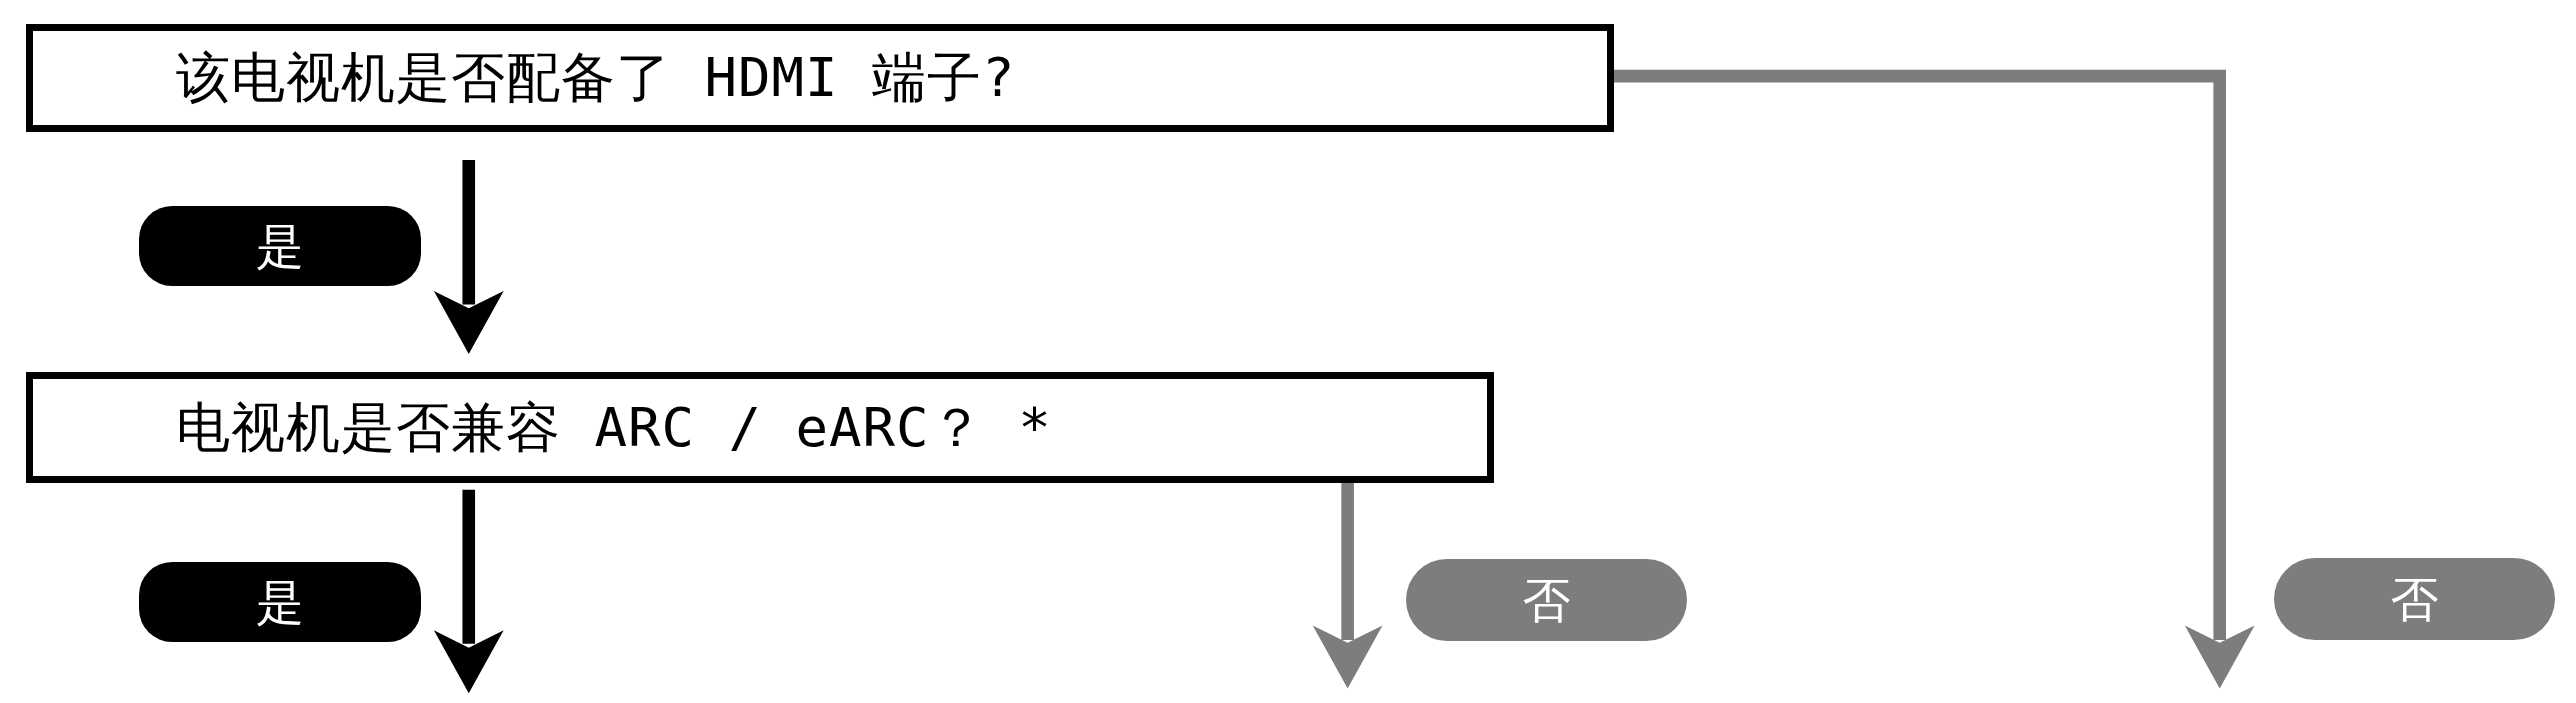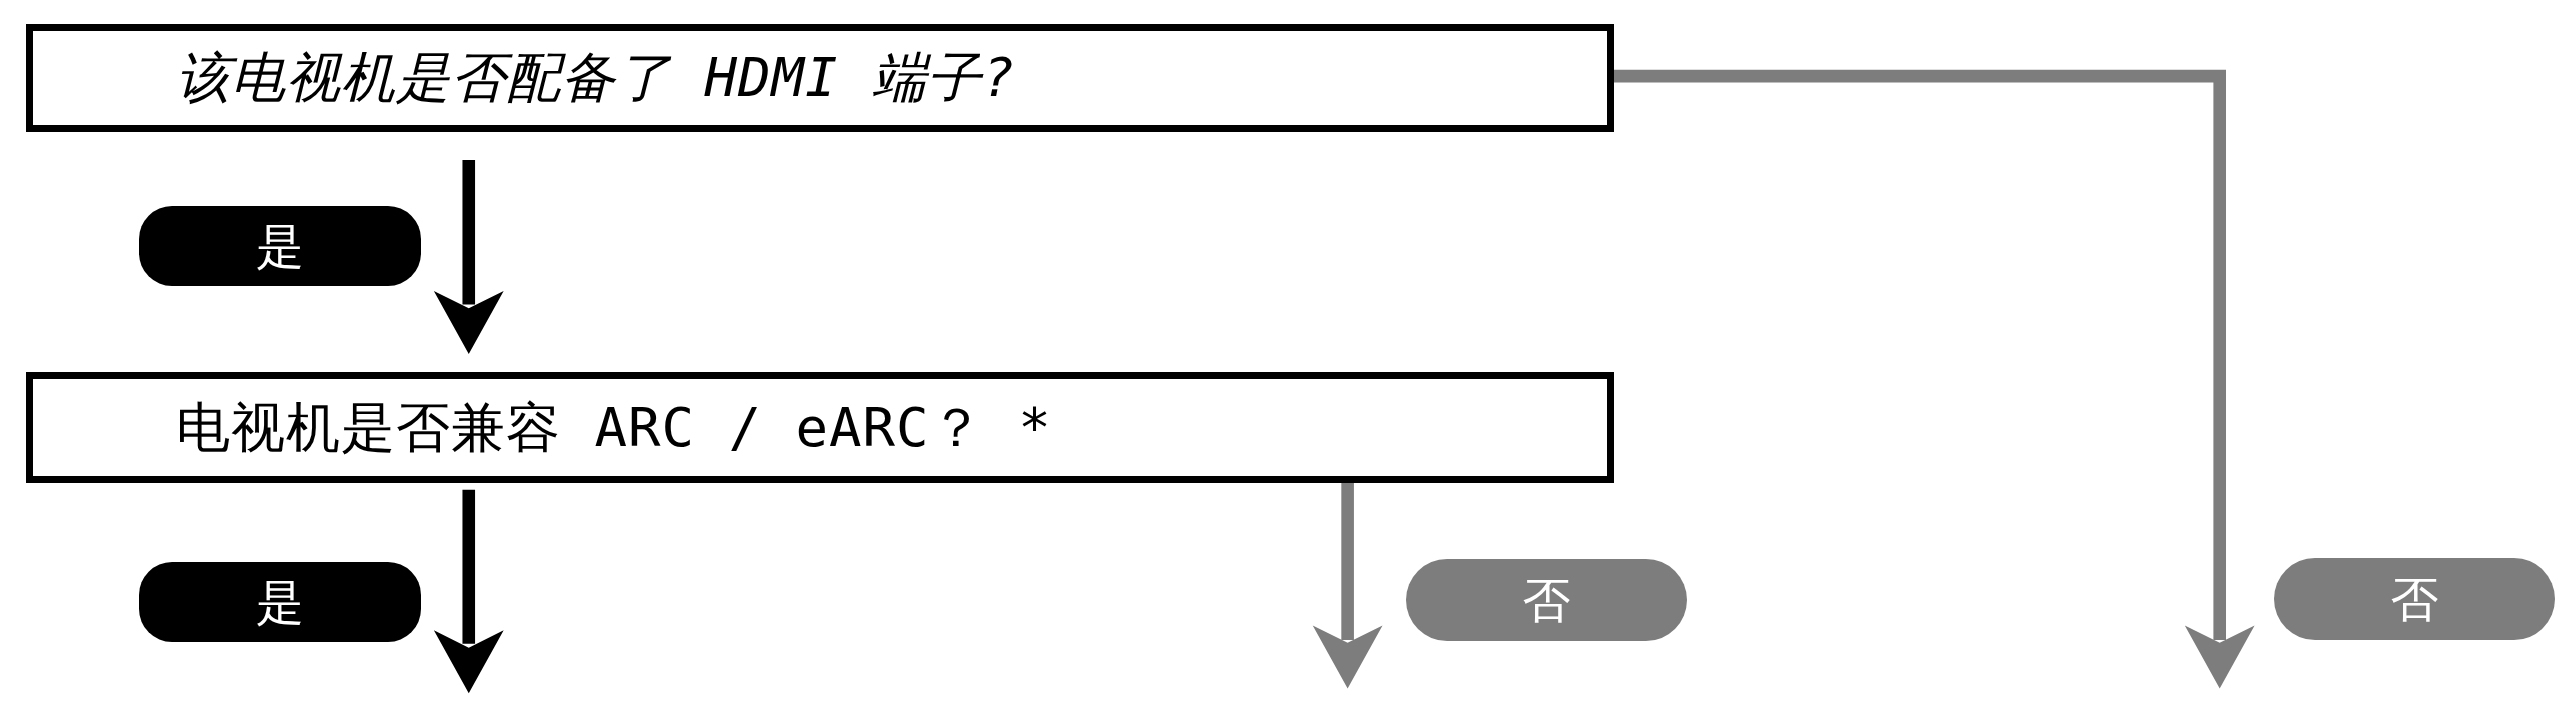--- a/index.html
+++ b/index.html
@@ -43,22 +43,22 @@
   }
   .qbox .qtext {
     padding-left: 143px;
     font-size: 54px;
     line-height: 1;
     color: var(--box-text);
     font-family: "DejaVu Sans Mono", "DejaVu Sans", "Liberation Sans", sans-serif;
     white-space: pre;
     letter-spacing: 1px;
   }
-  .qbox-1 { left: 26px; top: 24px; width: 1588px; height: 108px; font-style: italic; }
-  .qbox-2 { left: 26px; top: 372px; width: 1588px; height: 111px; }
+  .qbox-1 { left: 26px; top: 24px; width: 1588px; height: 108px; }
+  .qbox-2 { left: 26px; top: 372px; width: 1468px; height: 111px; }
   .badge {
     position: absolute;
     display: flex;
     align-items: center;
     justify-content: center;
     color: var(--badge-text);
     font-size: 48px;
     line-height: 1;
     font-family: "DejaVu Sans", "Liberation Sans", sans-serif;
   }

